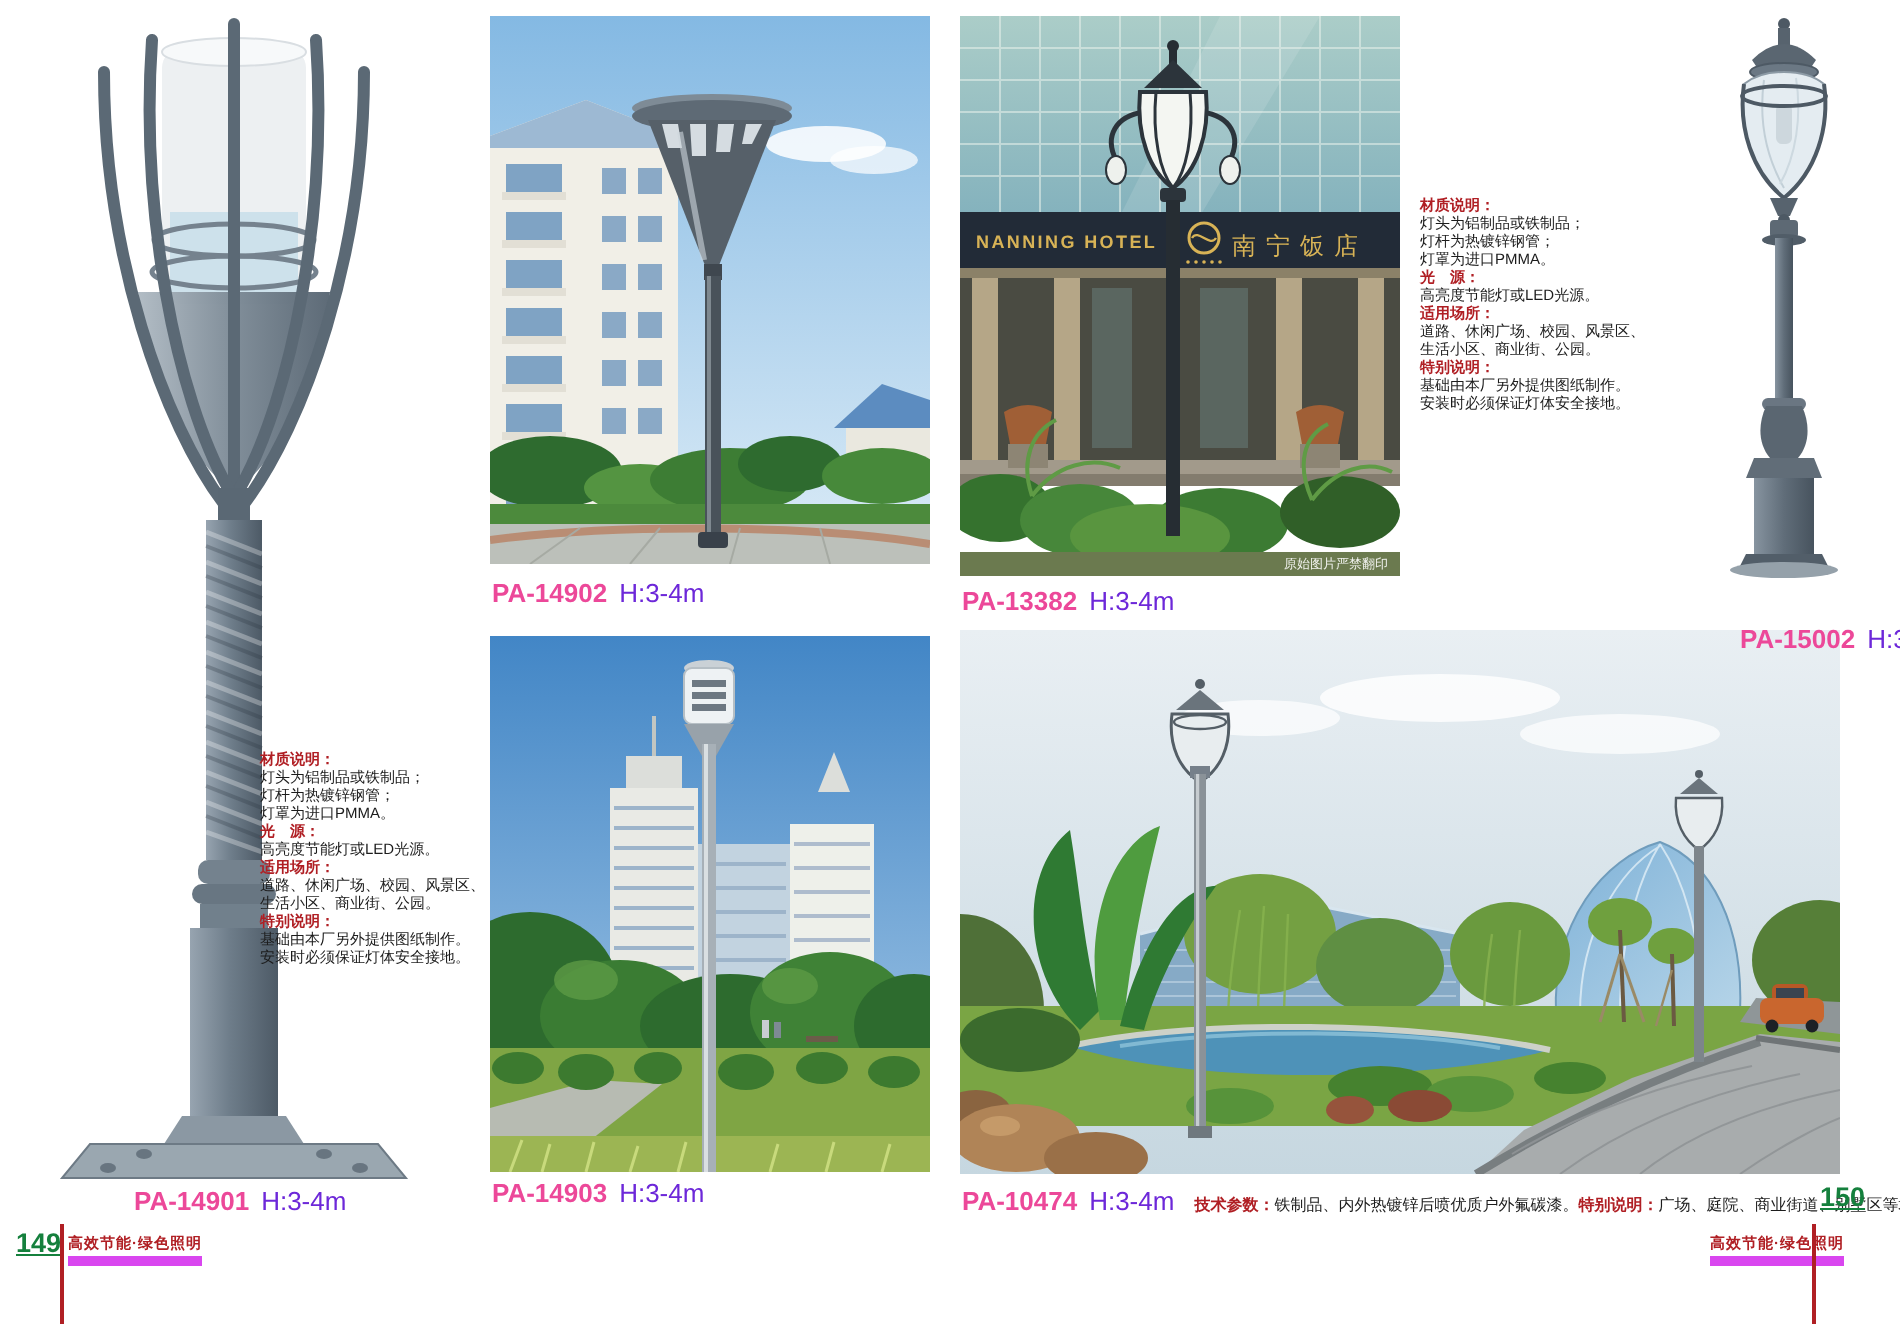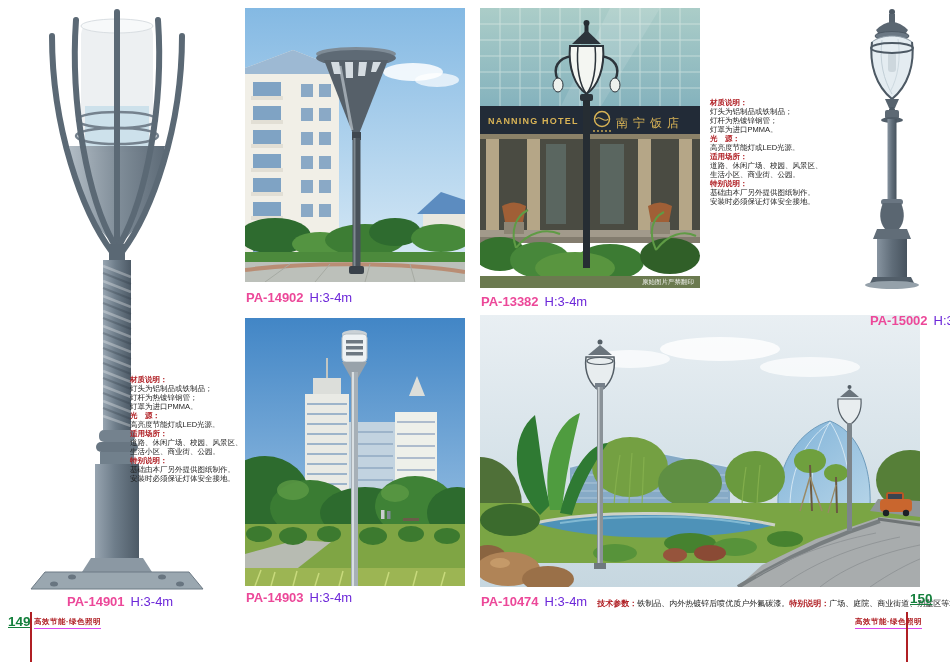--- a/index.html
+++ b/index.html
@@ -16,21 +16,21 @@
   .code{color:#ec4899;font-weight:bold;font-size:13px;}
   .ht{color:#6d28d9;font-size:13px;margin-left:6px;}
   .note{font-size:8px;color:#1c1c1c;margin-left:10px;}
   .nh{color:#b01f24;font-weight:bold;}
 
   .spec{position:absolute;font-size:7.5px;line-height:9px;color:#1c1c1c;white-space:nowrap;}
   .spec .sh{color:#b01f24;font-weight:bold;}
 
   .pagenum{position:absolute;font-size:13.5px;font-weight:bold;color:#15803d;text-decoration:underline;}
   .slogan{position:absolute;font-size:7.5px;font-weight:bold;color:#b01f24;
-          border-bottom:1px solid #d946ef;padding-bottom:1px;letter-spacing:.5px;white-space:nowrap;}
+          border-bottom:5px solid #d946ef;padding-bottom:1px;letter-spacing:.5px;white-space:nowrap;}
   .vrule{position:absolute;width:1.5px;background:#b01f24;}
 </style>
 </head>
 <body>
 
 <div id="page">
 
   <div class="abs" style="left:12px;top:6px;width:210px;height:584px;">
     <svg width="210" height="584" viewBox="0 0 210 584">
       <defs>

